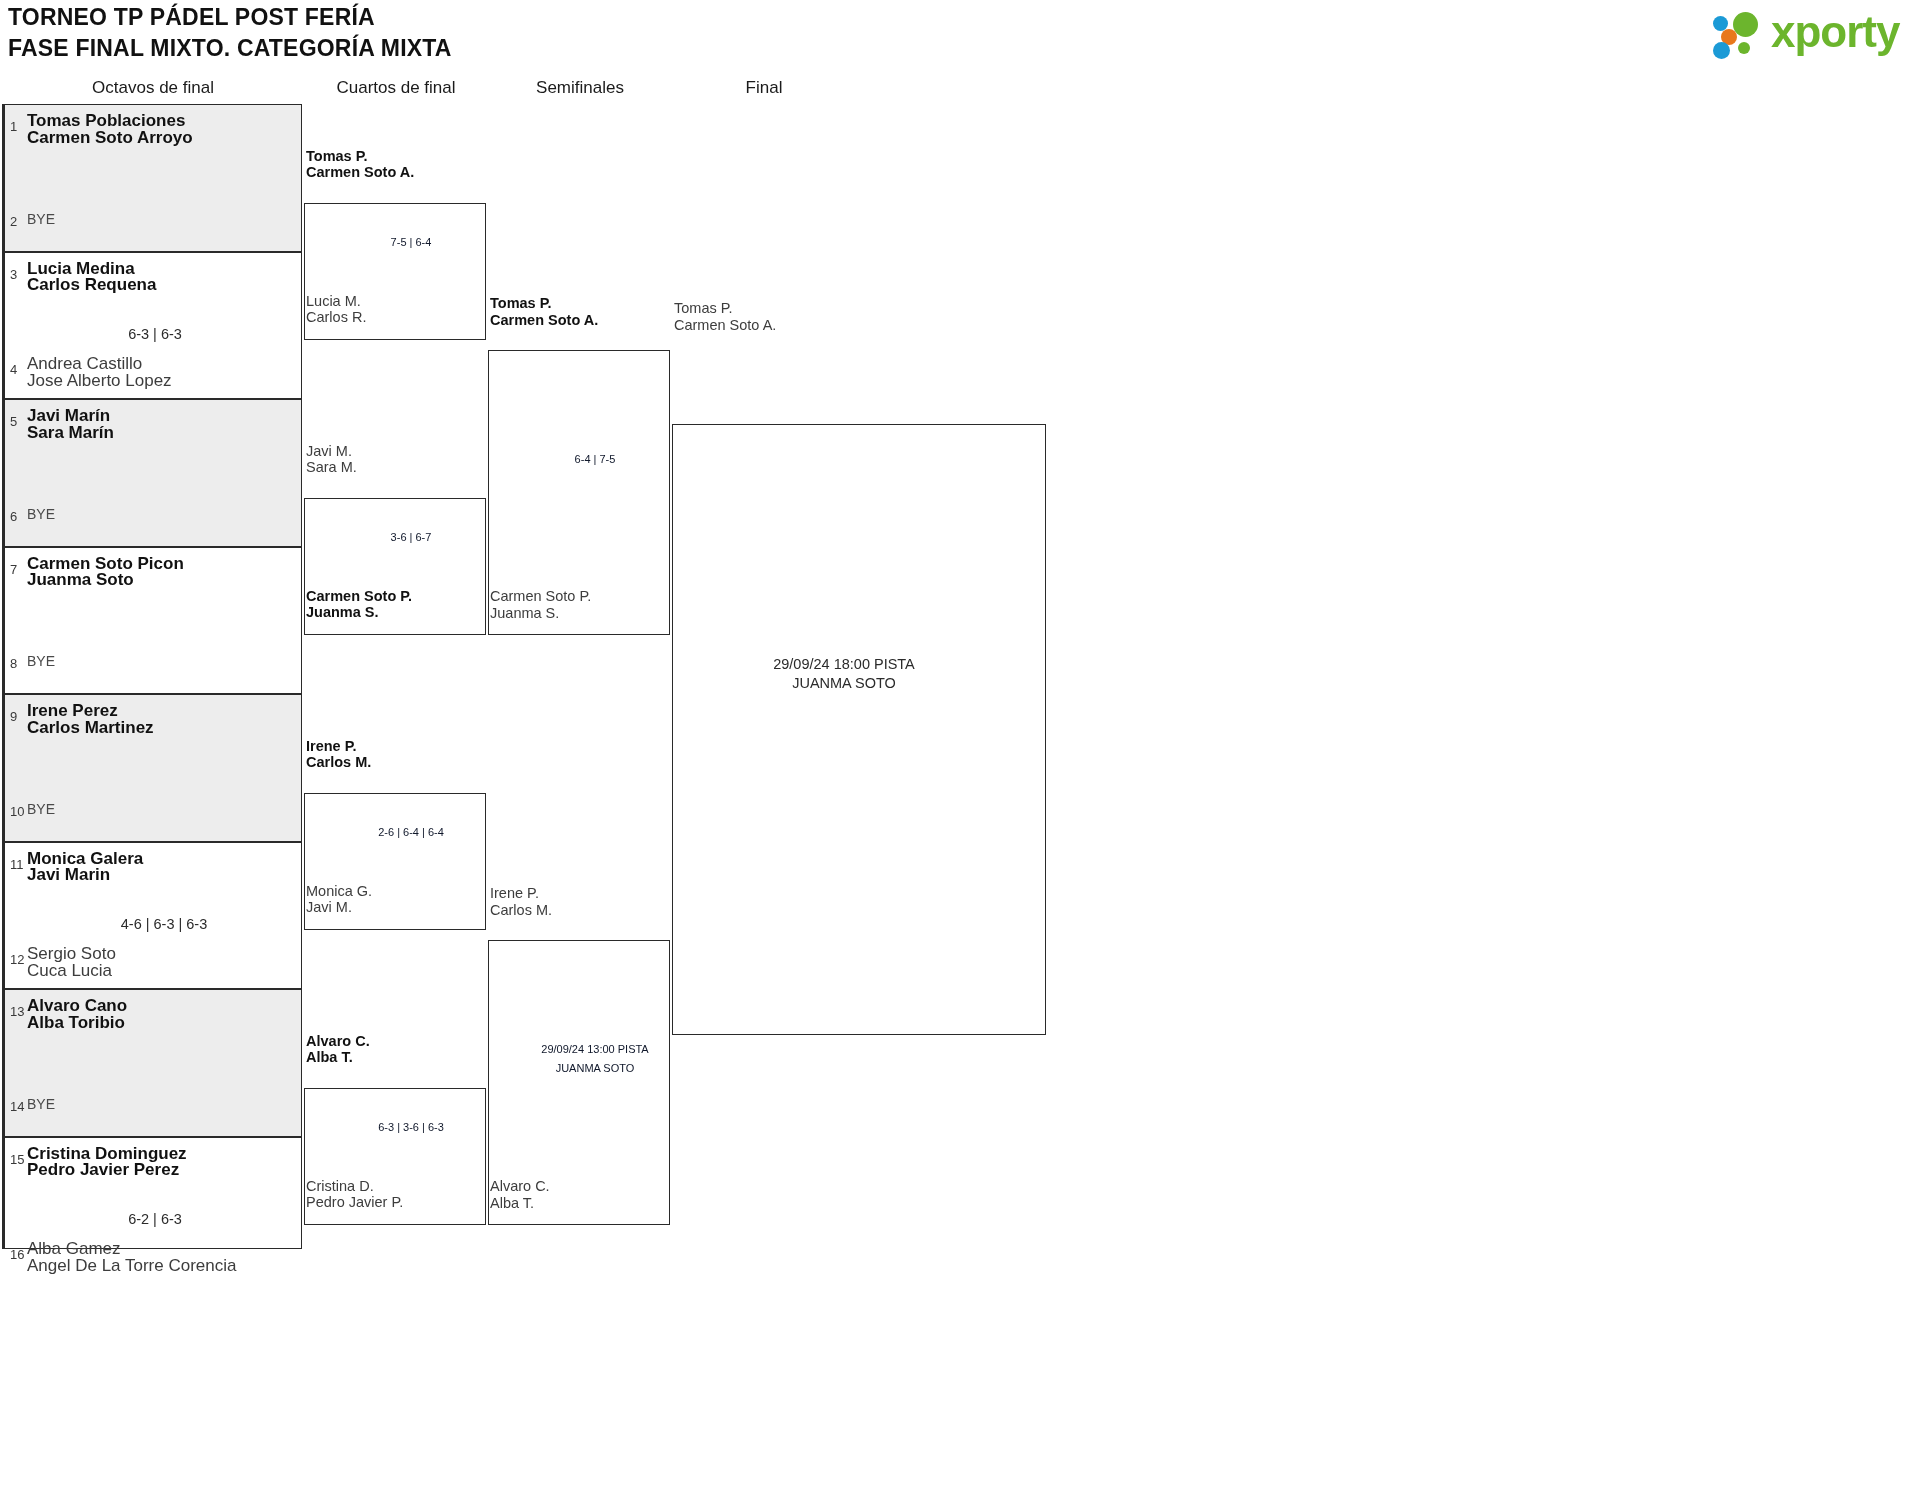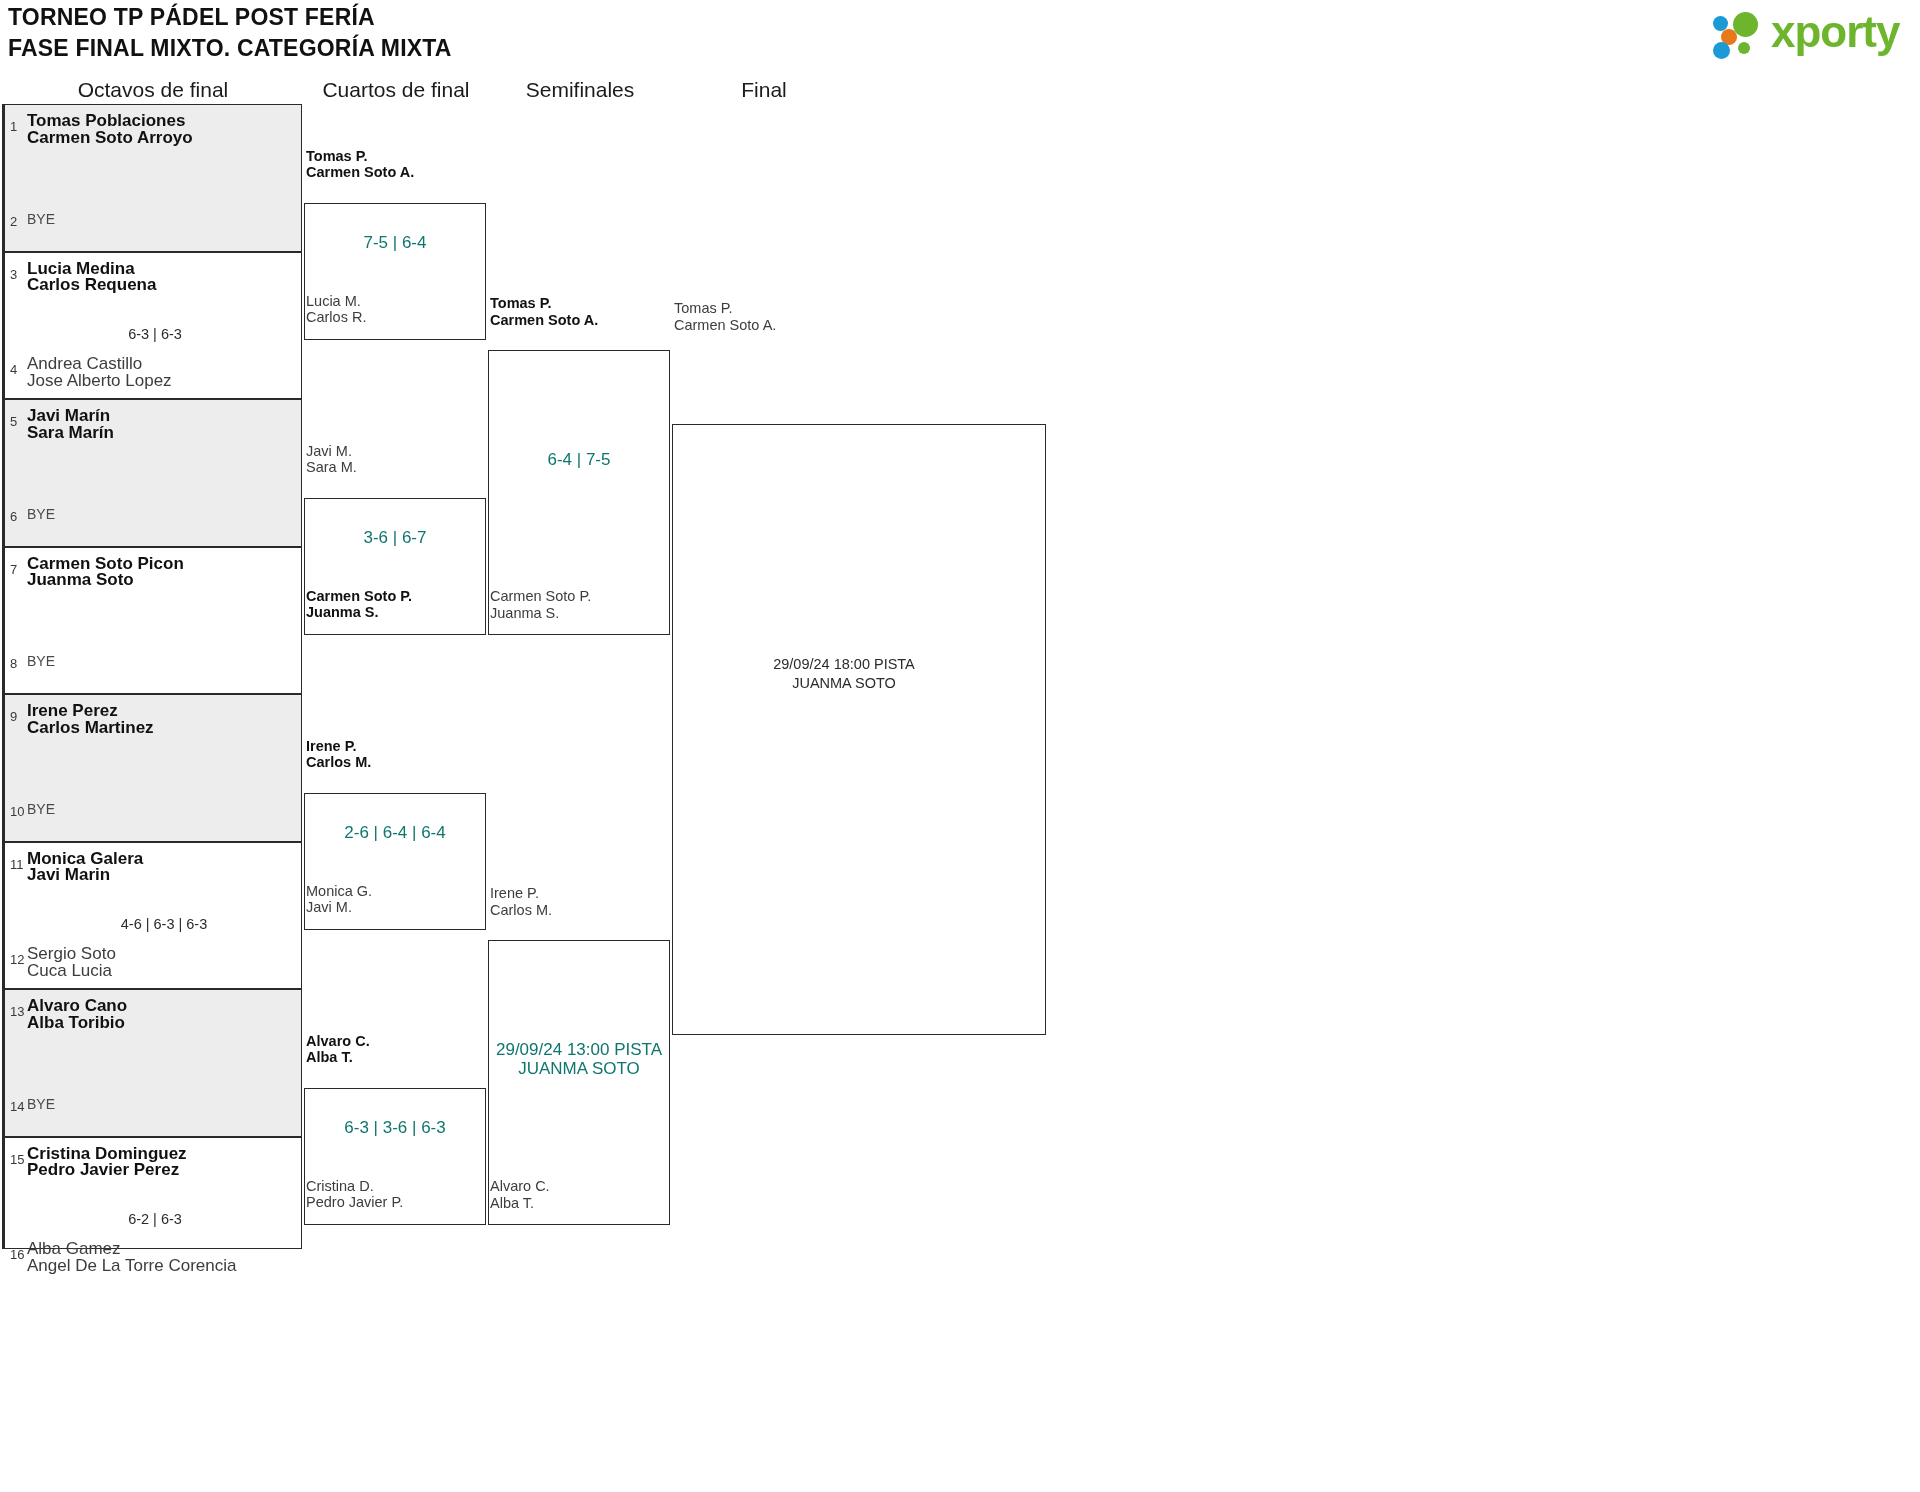--- a/index.html
+++ b/index.html
@@ -14,42 +14,42 @@
   
   #title-block{left:8px;top:2px;width:900px;}
   #title-block div{font-size:23px;font-weight:700;letter-spacing:.2px;line-height:31px;color:#111;}
 
   #logo{left:1713px;top:6px;width:200px;height:56px;}
   #logo .logo-dots{position:absolute;left:0;top:6px;width:60px;height:46px;}
   #logo .d{position:absolute;border-radius:50%;}
   #logo .logo-word{position:absolute;left:58px;top:-2px;font-size:44px;font-weight:700;color:#6cb52d;letter-spacing:-1px;line-height:56px;}
 
   
-  .round-head{font-size:21px;color:#1b1b1b;text-align:center;top:78px;}
+  .round-head{font-size:17px;color:#1b1b1b;text-align:center;top:78px;}
   #rh-0{left:2px;width:302px;}
   #rh-1{left:304px;width:184px;}
   #rh-2{left:488px;width:184px;}
   #rh-3{left:672px;width:184px;}
 
   
   .r1-match{position:absolute;left:2px;width:300px;box-sizing:border-box;
             border:1px solid #2a2a2a;border-left:3px solid #2a2a2a;}
   .r1-match.grey{background:#ededed;}
   .r1-match.white{background:#ffffff;}
 
   .seed{position:absolute;left:5px;font-size:13px;color:#3a3a3a;}
   .team{position:absolute;left:22px;font-size:17px;line-height:16.5px;white-space:nowrap;}
   .team.win{font-weight:700;color:#111;}
   .team.lose{font-weight:400;color:#3d3d3d;}
   .team.bye{font-weight:400;color:#4a4a4a;font-size:14px;}
   .r1-score{position:absolute;width:300px;text-align:center;font-size:14.5px;color:#2b2b2b;}
 
   
   .conn{position:absolute;box-sizing:border-box;border:1px solid #2a2a2a;border-left:1px solid #2a2a2a;}
-  .conn-score{position:absolute;text-align:center;font-size:17px;color:#0f766e;line-height:19px;}
+  .conn-score{position:absolute;text-align:center;font-size:11px;color:#0f172a;line-height:19px;padding-left:16px;}
 
   .adv{position:absolute;font-size:14.5px;line-height:16.5px;white-space:nowrap;}
   .adv.win{font-weight:700;color:#111;}
   .adv.lose{font-weight:400;color:#3d3d3d;}
 
   .matchinfo{position:absolute;text-align:center;font-size:14.5px;color:#2b2b2b;line-height:19px;}
 </style>
 </head>
 <body>
 

